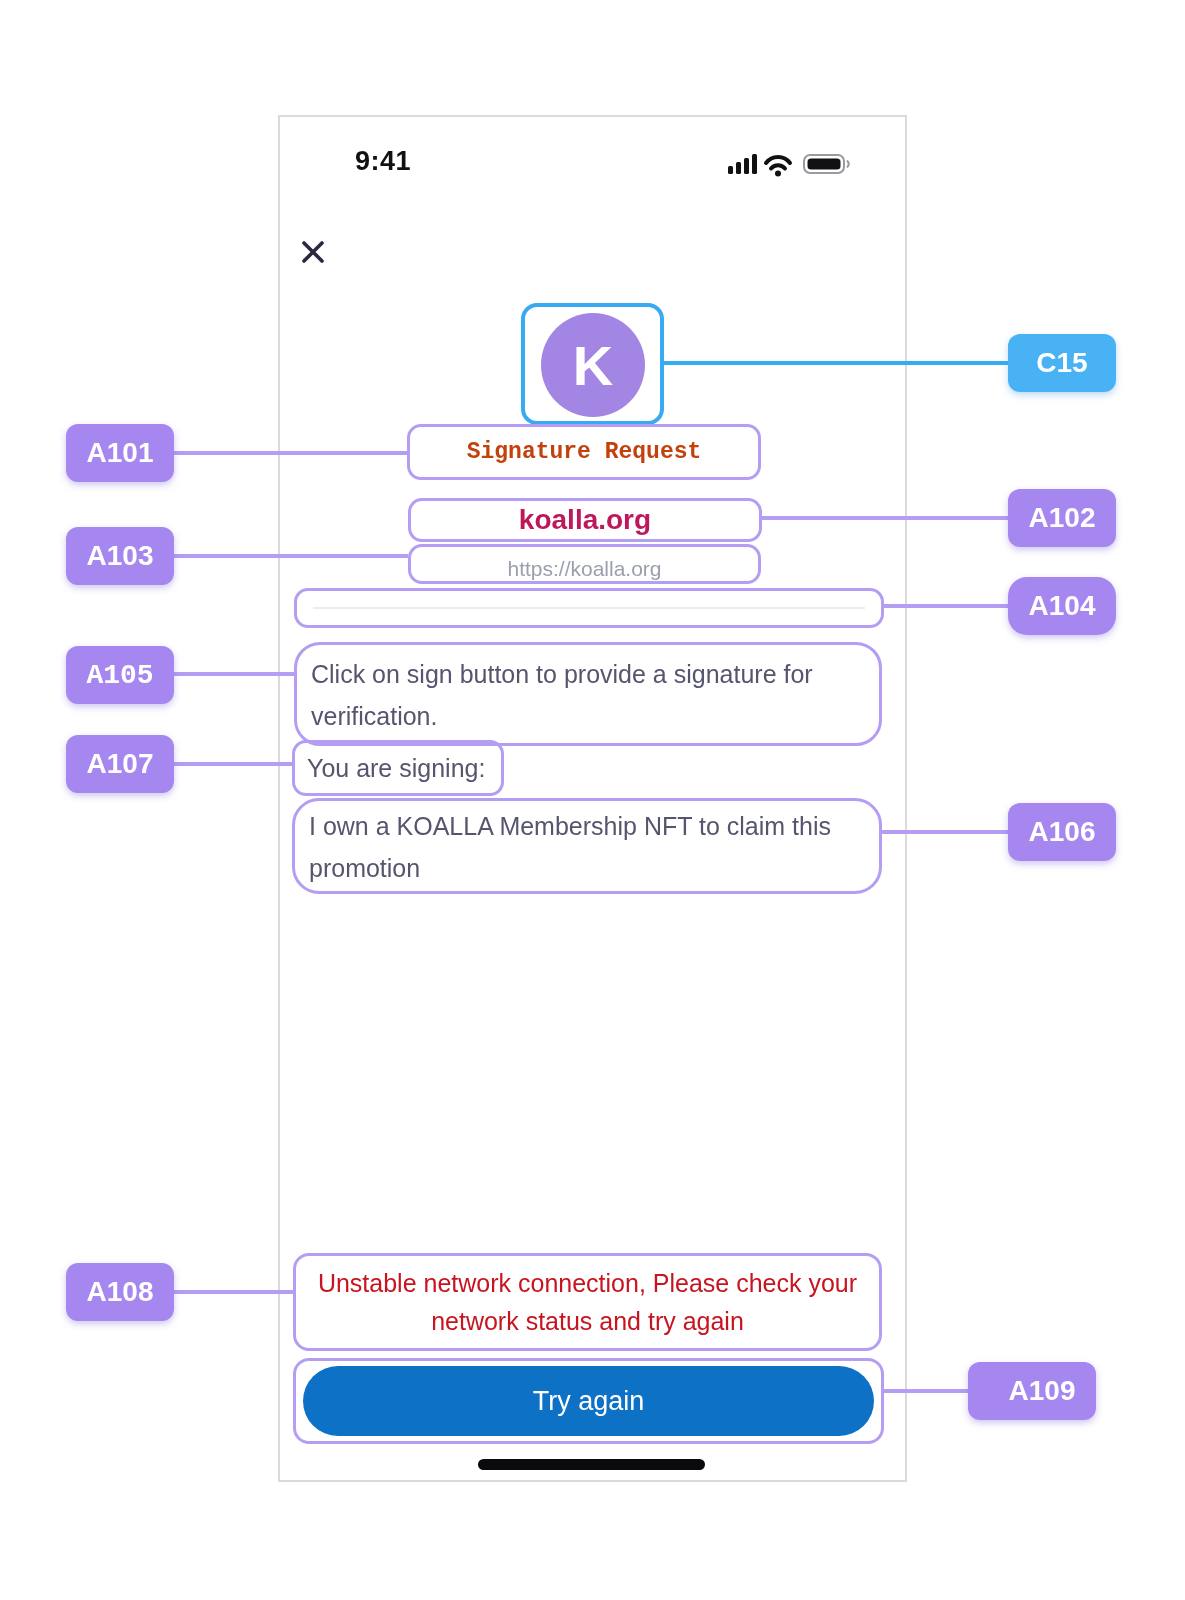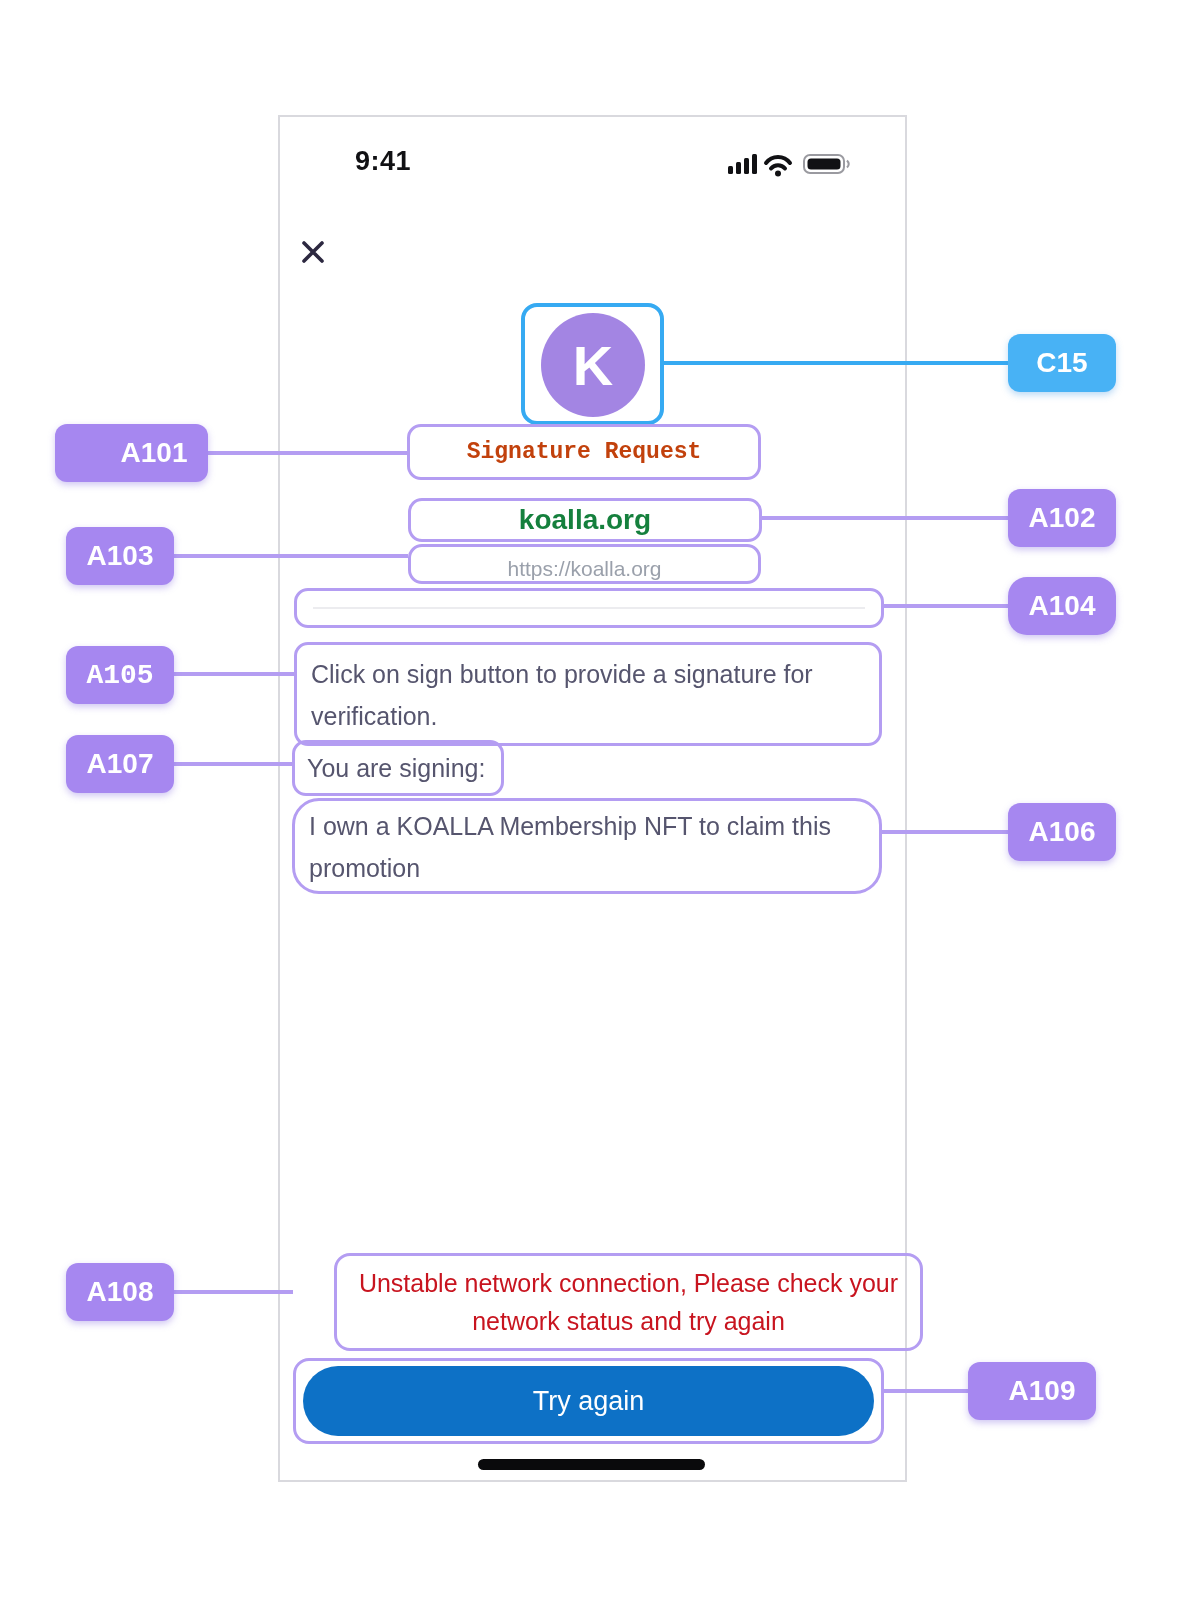--- a/index.html
+++ b/index.html
@@ -21,49 +21,49 @@
                   border:4px solid #36aaf2;border-radius:16px;box-sizing:border-box;background:#fff;}
   .avatar-circle{position:absolute;left:16px;top:6px;width:104px;height:104px;border-radius:50%;
                  background:#a385e3;display:flex;align-items:center;justify-content:center;}
   .avatar-initial{color:#ffffff;font-size:56px;font-weight:700;}
 
   
   .t-box{position:absolute;border:3px solid #b49df2;border-radius:14px;box-sizing:border-box;background:transparent;}
   .title-box{left:407px;top:424px;width:354px;height:56px;display:flex;align-items:center;justify-content:center;}
   .title-text{font-size:23px;font-weight:700;color:#c2410c;font-family:Liberation Mono, monospace;}
   .site-box{left:408px;top:498px;width:354px;height:44px;display:flex;align-items:center;justify-content:center;}
-  .site-text{font-size:28px;font-weight:700;color:#15803d;}
+  .site-text{font-size:28px;font-weight:700;color:#be185d;}
   .url-box{left:408px;top:544px;width:353px;height:40px;display:flex;align-items:flex-end;justify-content:center;}
   .url-text{font-size:21px;color:#9aa0ab;}
   .divider-box{left:294px;top:588px;width:590px;height:40px;}
   .divider-line{position:absolute;left:16px;right:16px;top:16px;height:2px;background:#ececef;}
-  .instruction-box{left:294px;top:642px;width:588px;height:104px;padding:8px 14px;color:#56556e;}
+  .instruction-box{left:294px;top:642px;width:588px;height:104px;padding:8px 14px;color:#56556e;border-radius:26px;}
   .body-line{display:block;white-space:nowrap;font-size:25px;line-height:42px;color:#56556e;}
   .signing-box{left:292px;top:740px;width:212px;height:56px;display:flex;align-items:center;padding-left:12px;}
   .message-box{left:292px;top:798px;width:590px;height:96px;padding:4px 14px;border-radius:27px;}
   .error-box{left:293px;top:1253px;width:589px;height:98px;border-radius:16px;
-             display:flex;flex-direction:column;align-items:center;justify-content:center;margin-left:41px;}
+             display:flex;flex-direction:column;align-items:center;justify-content:center;}
   .error-line{display:block;white-space:nowrap;font-size:25px;line-height:38px;color:#c8141f;text-align:center;}
   .try-outline{left:293px;top:1358px;width:591px;height:86px;border-radius:16px;}
   .try-btn{position:absolute;left:303px;top:1366px;width:571px;height:70px;border-radius:35px;
            background:#0d71c6;display:flex;align-items:center;justify-content:center;cursor:pointer;}
   .try-btn-label{color:#ffffff;font-size:27px;font-weight:500;}
 
   .home-indicator{position:absolute;left:478px;top:1459px;width:227px;height:11px;border-radius:6px;background:#0a0a0c;}
 
   
   .ann-label{position:absolute;width:108px;height:58px;border-radius:12px;background:#a687f0;
              display:flex;align-items:center;justify-content:center;color:#ffffff;
              font-size:28px;font-weight:700;box-shadow:0 3px 7px rgba(120,95,220,.35);}
   .ann-label.blue{background:#48b2f5;box-shadow:0 3px 7px rgba(60,150,230,.35);}
   .ann-line{position:absolute;height:4px;background:#b49df2;}
   .ann-line.blue{background:#36aaf2;}
 
   .lbl-c15 {left:1008px;top:334px;}
-  .lbl-a101{left:55px;  top:424px;padding-left:45px;}
+  .lbl-a101{left:66px;  top:424px;}
   .lbl-a102{left:1008px;top:489px;}
   .lbl-a103{left:66px;  top:527px;}
   .lbl-a104{left:1008px;top:577px;border-radius:19px;}
   .lbl-a105{left:66px;  top:646px;font-family:Liberation Mono, monospace;}
   .lbl-a107{left:66px;  top:735px;}
   .lbl-a106{left:1008px;top:803px;}
   .lbl-a108{left:66px;  top:1263px;}
   .lbl-a109{left:968px;top:1362px;padding-left:20px;}
 
   .ln-c15 {left:664px;top:361px;width:344px;}

